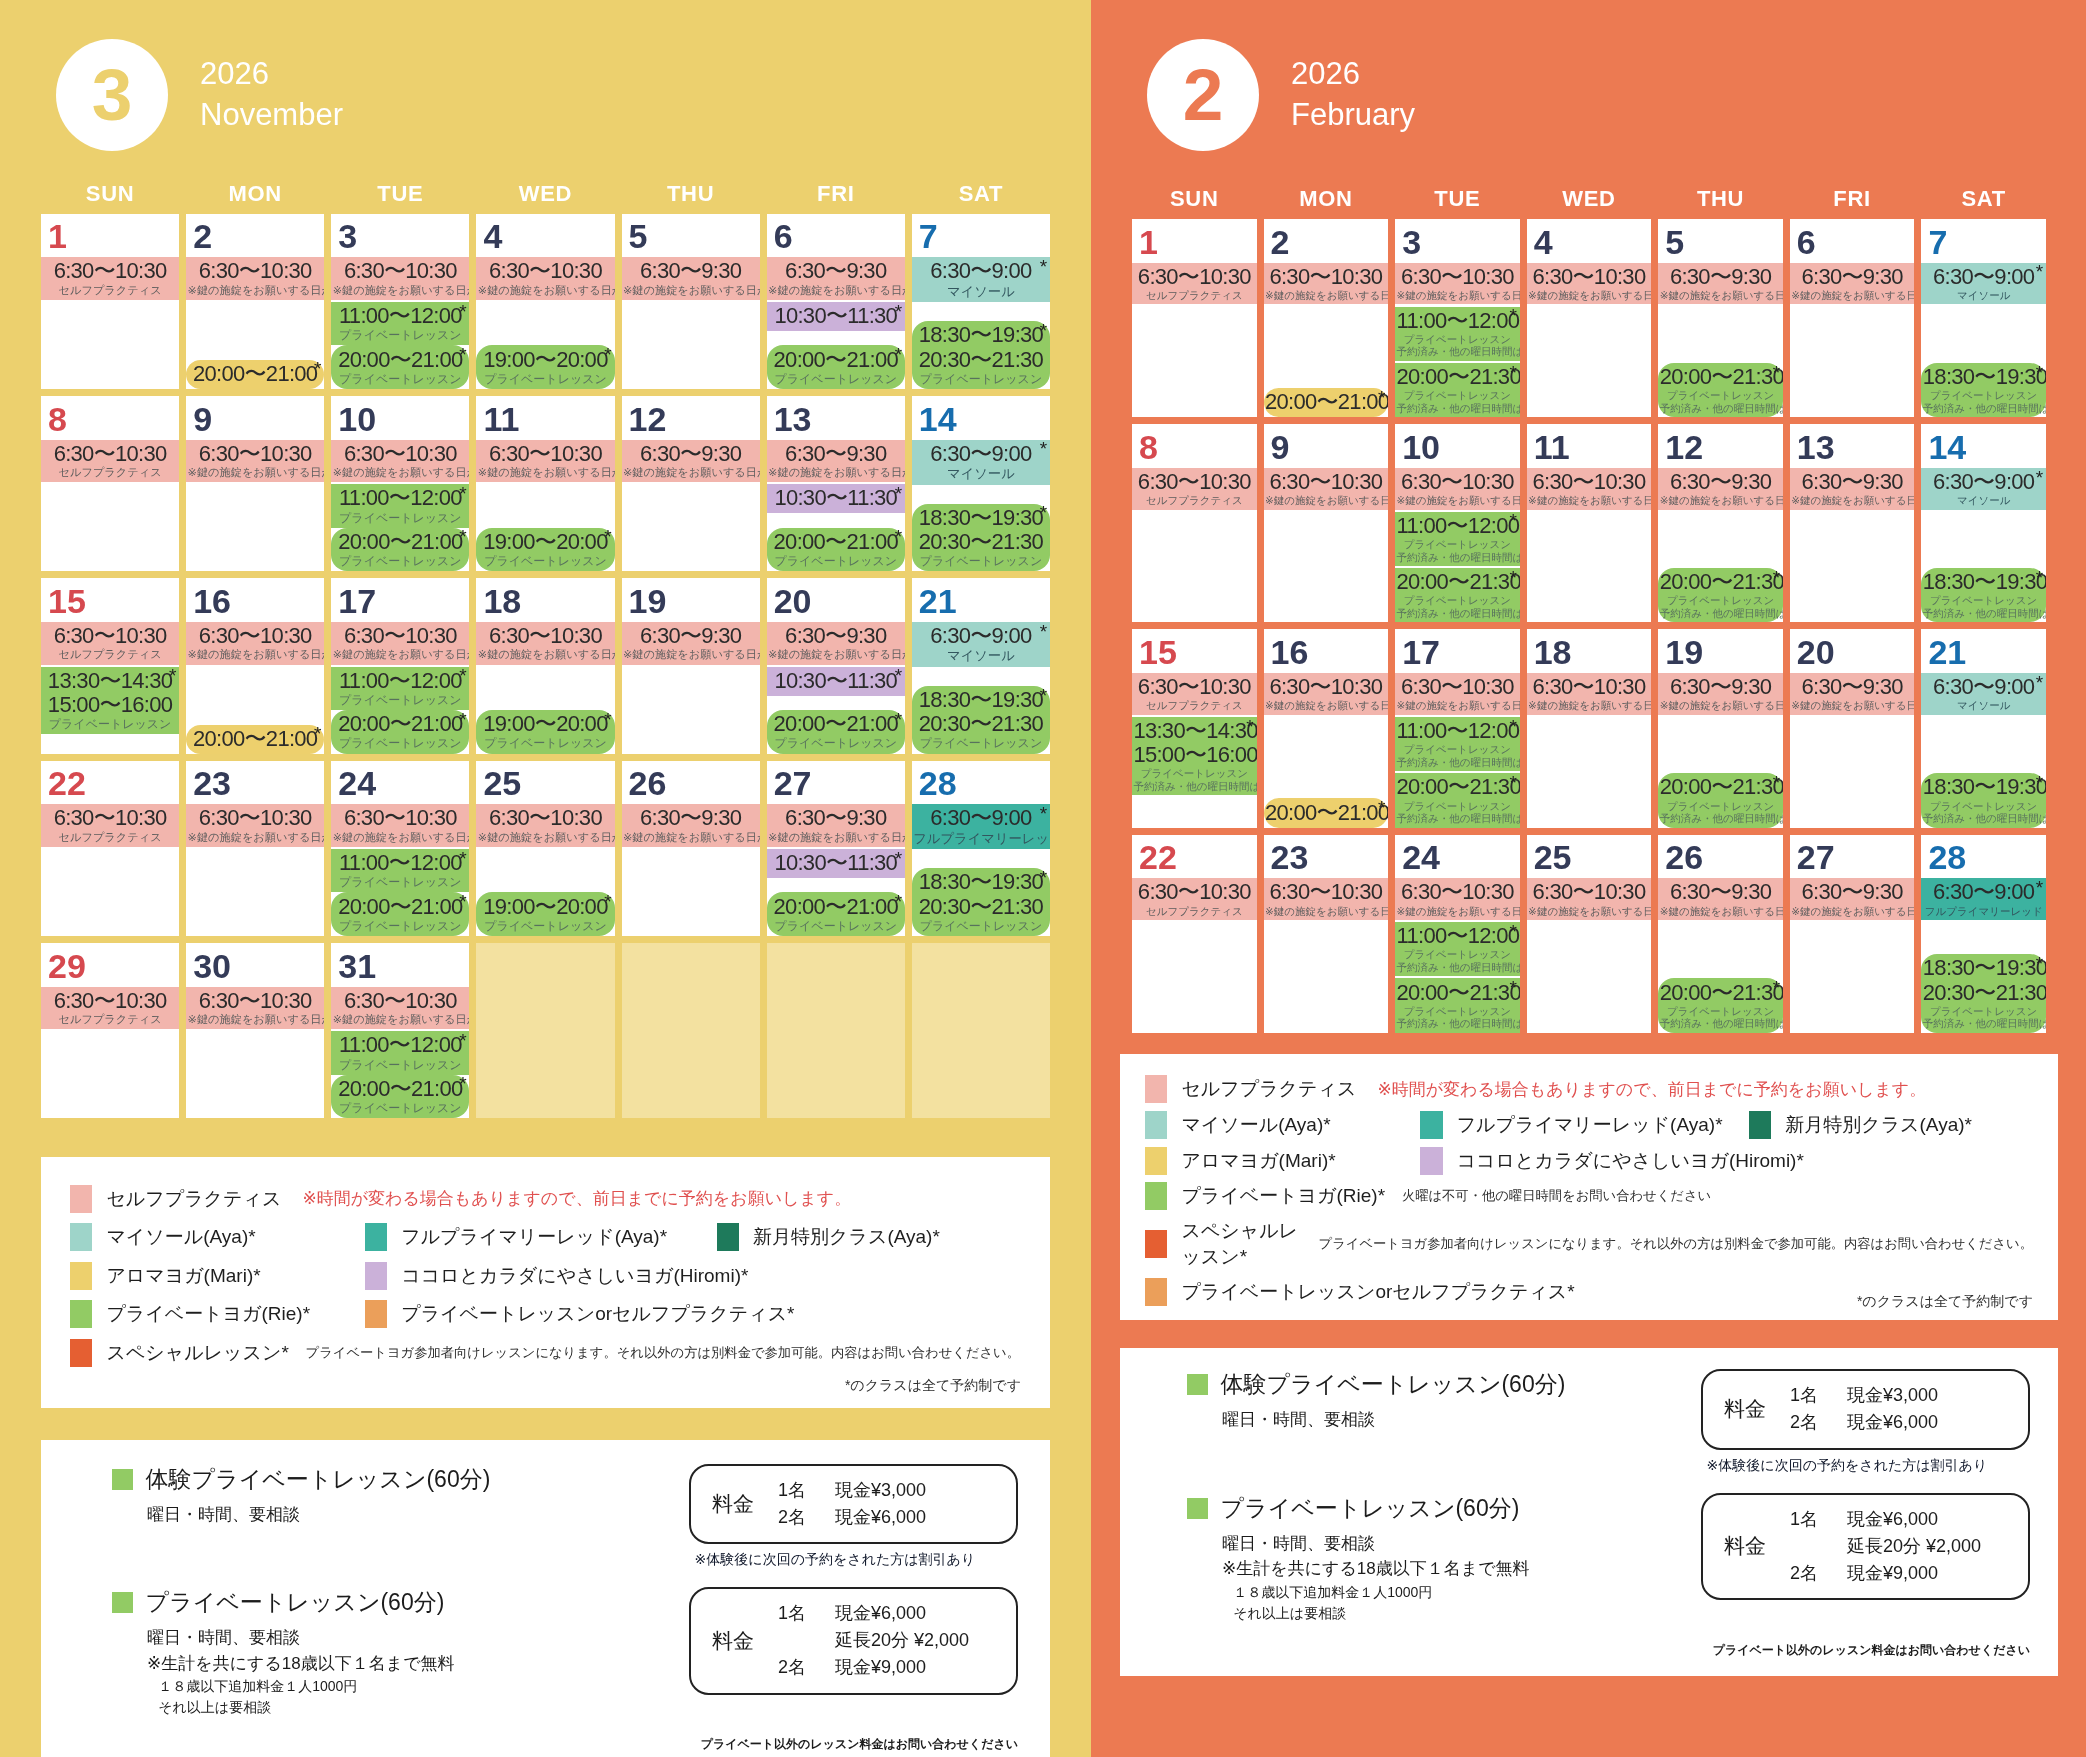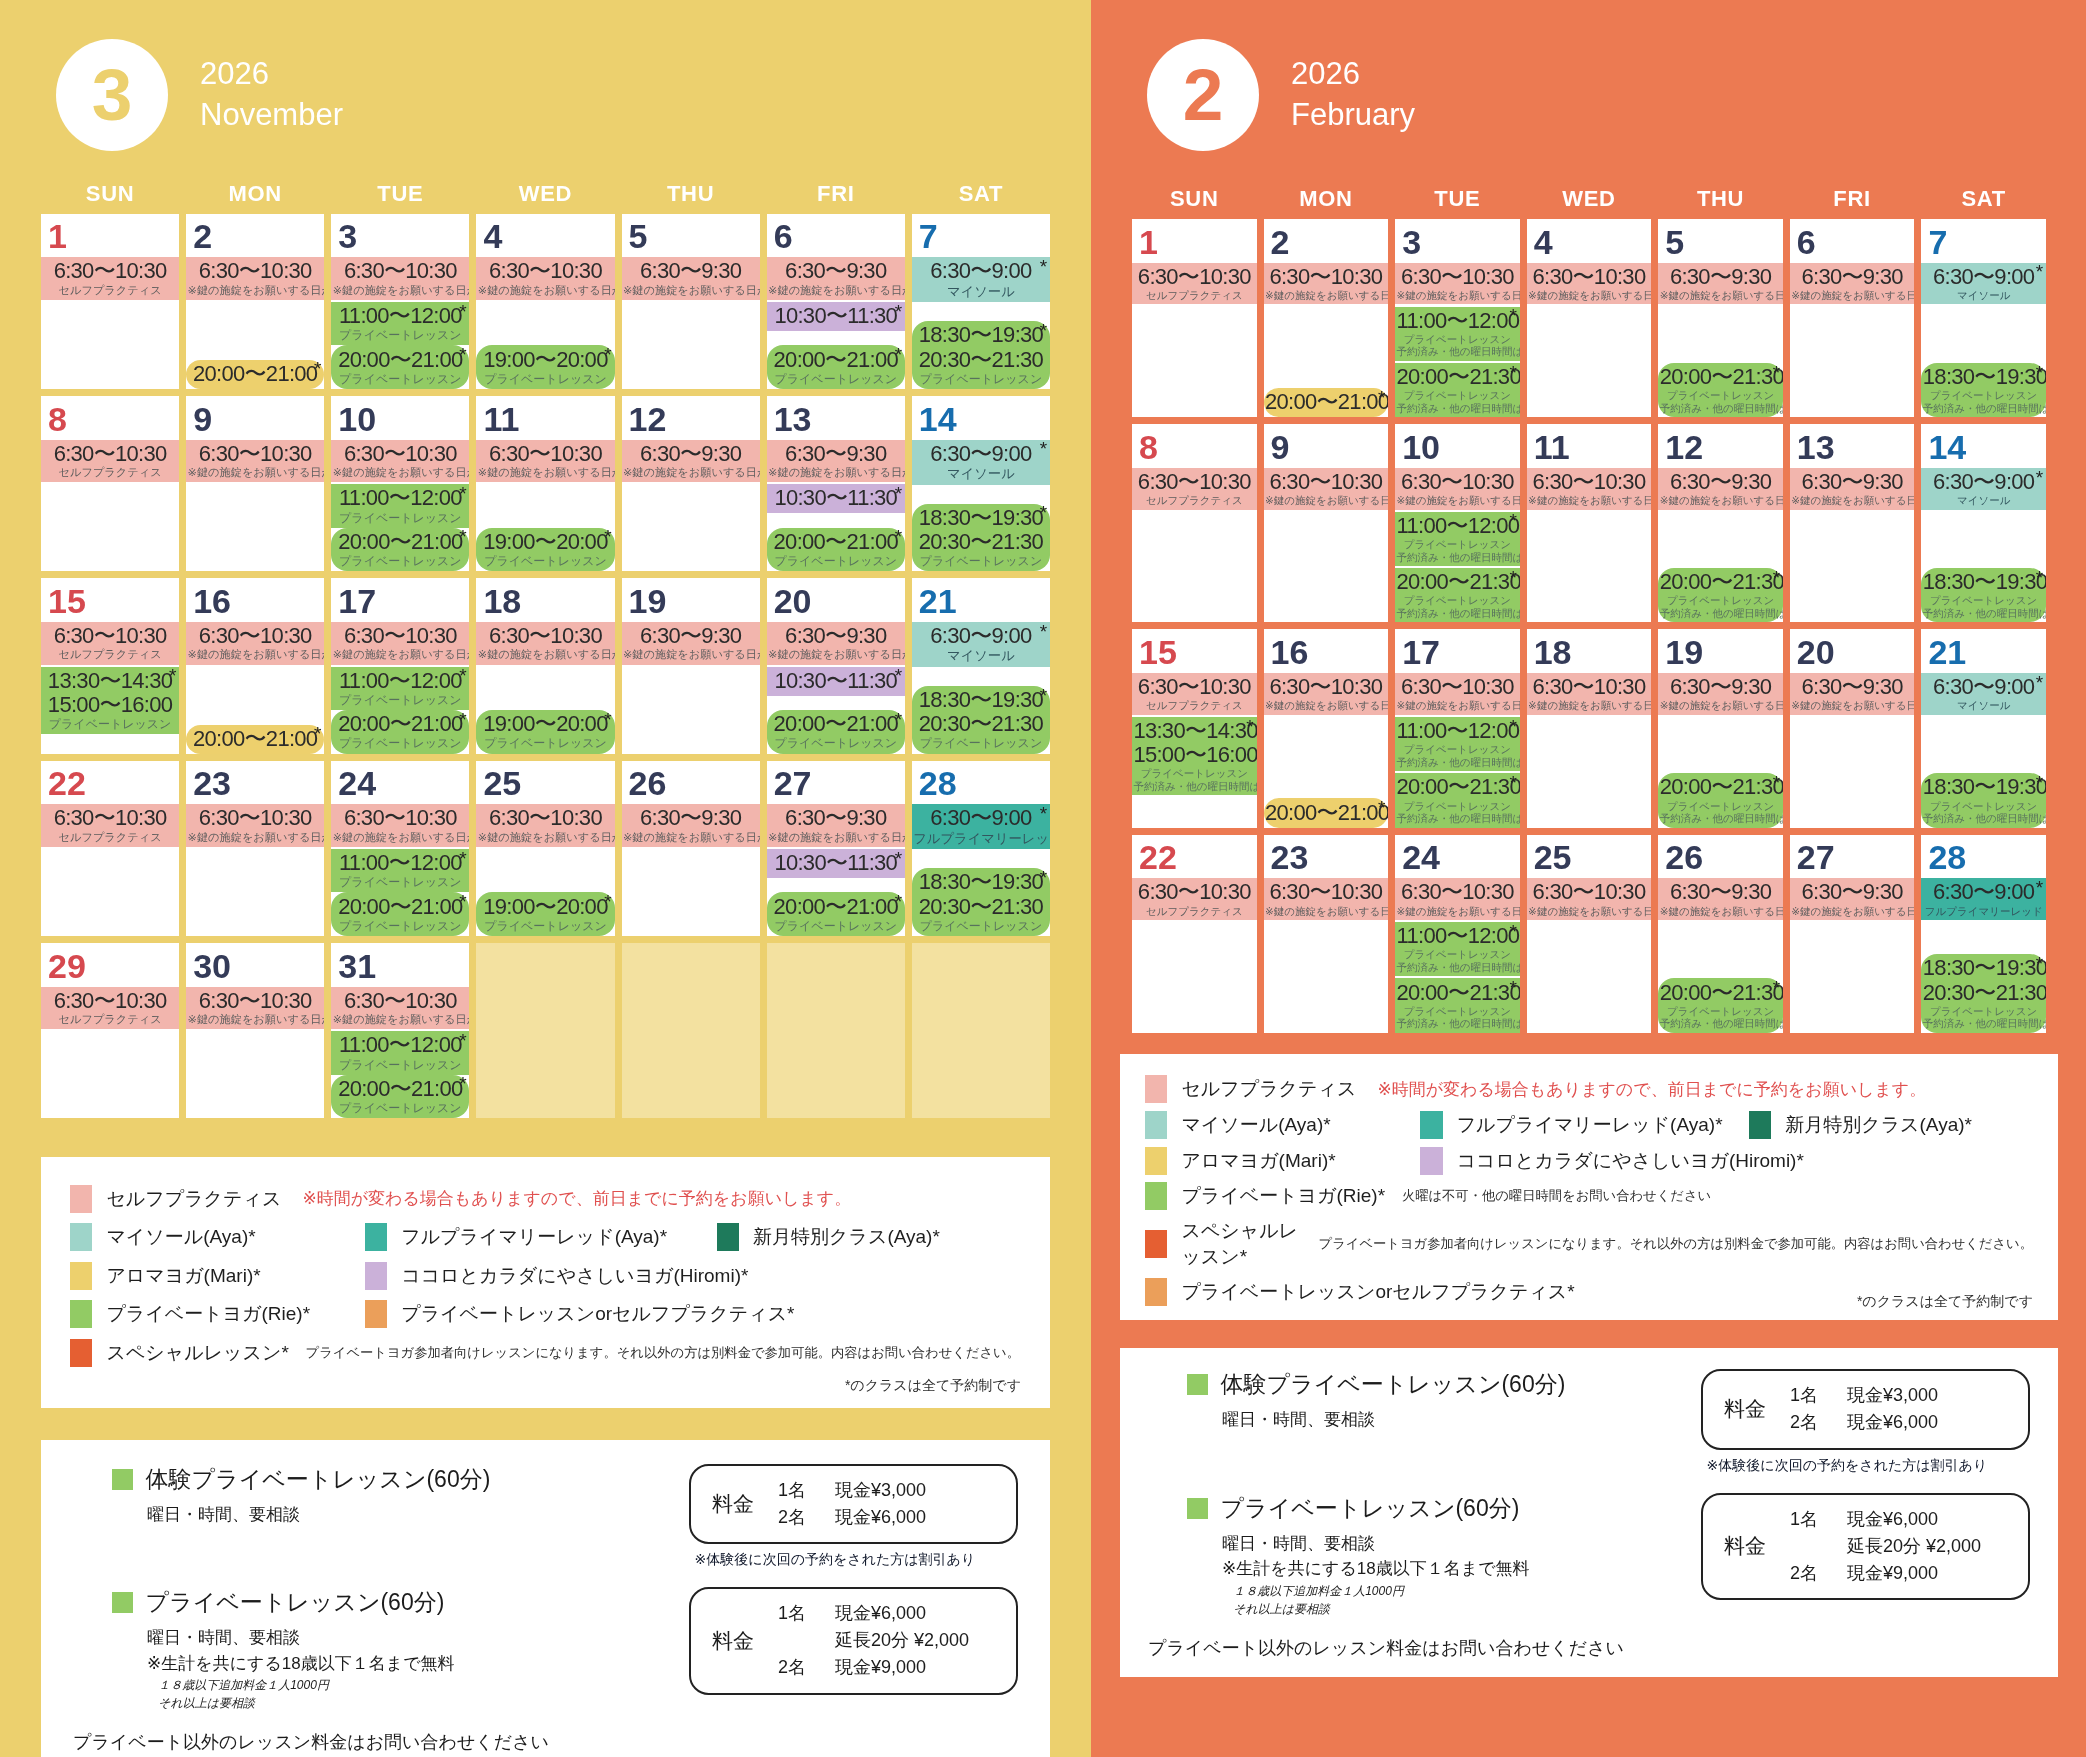--- a/index.html
+++ b/index.html
@@ -71,27 +71,27 @@
   .feb .lfooter{margin-top:-21px;}
 
   
   .pricing{background:#ffffff;margin:32px 41px 0;padding:24px 32px 18px;}
   .feb .pricing{margin:28px 29px 0;padding:21px 28px 17px;}
   .pitem{display:flex;align-items:flex-start;margin-bottom:18px;}
   .pleft{flex:1;padding-left:39px;}
   .ptitle{display:flex;gap:12.6px;align-items:center;font-size:23px;color:#1c1c1c;}
   .pswatch{width:21px;height:21px;flex:0 0 21px;background:#92cb64;}
   .plines{margin:7px 0 0 35px;font-size:17px;line-height:1.5;color:#1c1c1c;}
-  .plines .small{font-size:12px;margin-left:11.2px;font-style:italic;}
+  .plines .small{font-size:14px;margin-left:11.2px;}
   .pright{display:flex;flex-direction:column;width:329px;flex:0 0 329px;}
   .pbox{border:2.1px solid #222;border-radius:19.6px;padding:11.2px 21px;display:flex;align-items:center;gap:24px;box-sizing:border-box;}
   .plabel{font-size:21px;color:#1c1c1c;}
   .prow{display:grid;grid-template-columns:39px auto;gap:0 18px;font-size:18px;line-height:1.5;color:#1c1c1c;}
   .pboxnote{font-size:14px;color:#0f172a;margin:7px 0 0 5.6px;}
-  .pfooter{text-align:left;font-size:18px;color:#1c1c1c;margin-top:2.8px;}
+  .pfooter{text-align:right;font-size:12px;color:#1c1c1c;margin-top:2.8px;font-weight:bold;}
 </style>
 </head>
 <body>
 
 <div class="panel march">
   <div class="hdr">
     <div class="circle">
       <span>3</span>
     </div>
     <div class="ym">

